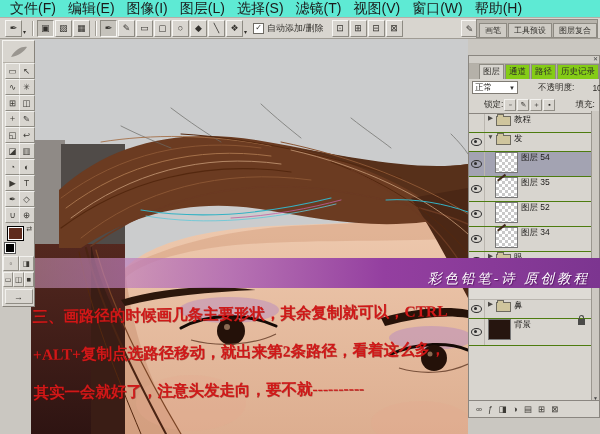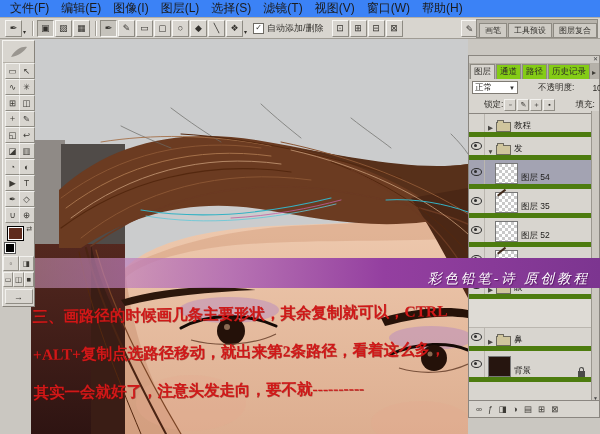--- a/index.html
+++ b/index.html
@@ -1,21 +1,21 @@
 <!DOCTYPE html>
 <html><head>
 <meta charset="utf-8">
 <style>
   html,body{margin:0;padding:0}
   body{width:600px;height:434px;overflow:hidden;position:relative;background:#cac7c1;
        font-family:"Liberation Sans",sans-serif;-webkit-font-smoothing:antialiased}
   
-  .menubar{position:absolute;top:0;left:0;right:0;height:17px;background:#3b82f6;
+  .menubar{position:absolute;top:0;left:0;right:0;height:17px;background:#5eead4;
            border-bottom:1px solid #b3afa7;display:flex;align-items:center;padding-left:4px;
-           font-size:12px;color:#1b1b1b;z-index:50}
+           font-size:14px;color:#1b1b1b;z-index:50}
   .menu-item{padding:2px 6px;white-space:nowrap}
   
   .optionsbar{position:absolute;top:18px;left:0;right:0;height:20px;background:#d8d5cf;
               border-bottom:1px solid #a09c94;display:flex;align-items:center;padding-left:5px;
               font-size:9px;color:#33312d;z-index:50}
   .obtn{width:15px;height:15px;border:1px solid;border-color:#f7f6f3 #8d8a82 #8d8a82 #f7f6f3;
         background:#d8d5cf;display:flex;align-items:center;justify-content:center;font-size:9px;
         margin-right:1px;flex:none}
   .obtn.pressed{border-color:#8d8a82 #f7f6f3 #f7f6f3 #8d8a82;background:#c6c3bc}
   .osep{width:1px;height:15px;background:#a39f97;box-shadow:1px 0 0 #fbfaf8;margin:0 4px;flex:none}
@@ -59,36 +59,36 @@
   
   .annotation{position:absolute;left:33px;top:294px;width:566px;z-index:40;font-weight:bold;
               font-size:15.5px;line-height:38px;font-family:"Liberation Serif",serif;
               transform:rotate(-0.8deg);text-shadow:.5px .5px 0 rgba(110,0,0,.45);pointer-events:none}
   .annotation div{white-space:nowrap}
   
   .layers{position:absolute;left:468px;top:55px;width:132px;height:363px;background:#d8d5cf;
           border:1px solid #8a8680;box-sizing:border-box;z-index:10}
   .pal-drag{height:7px;background:#d0cdc7;border-bottom:1px solid #b3afa7;position:relative}
   .pal-close{position:absolute;right:1px;top:0;font-size:6px;line-height:7px;color:#444}
-  .pal-tabs{height:15px;background:#b5b1a9;display:flex;align-items:flex-end;padding-left:1px;overflow:hidden}
+  .pal-tabs{height:15px;background:#b5b1a9;display:flex;align-items:flex-end;padding-left:10px;overflow:hidden}
   .ptab{font-size:8.5px;padding:1px 3px 1px;white-space:nowrap;color:#2e2c28;background:#84cc16;
         border:1px solid #8d8a82;border-bottom:none;margin-right:1px}
   .ptab.active{background:#d8d5cf;position:relative;z-index:2}
   .pal-menu-btn{margin-left:auto;font-size:8px;color:#3c3a35;padding:0 3px 2px 0}
   .pal-row{display:flex;align-items:center;height:17px;padding:0 3px;font-size:8.5px;color:#2e2c28}
   .blend-select{width:46px;height:13px;background:#fff;border:1px solid #7f7b74;display:flex;
                 justify-content:space-between;align-items:center;padding:0 2px;box-sizing:border-box;flex:none}
   .blend-select .dd{font-size:6px;color:#333}
   .rlabel{margin-left:20px;white-space:nowrap}
   .rvalue{margin-left:18px}
   .spin{font-size:6px;margin-left:2px}
   .lockbox{width:10px;height:10px;border:1px solid;border-color:#f2f1ee #908d85 #908d85 #f2f1ee;
            display:flex;align-items:center;justify-content:center;font-size:7px;margin-left:1px;flex:none}
   .pal-list{border-top:1px solid #8a8680;background:#dedbd5;margin-right:7px;border-right:1px solid #b3afa7}
-  .lrow{display:flex;align-items:flex-end;border-bottom:5px solid #4d7c0f;background:#d8d5cf;position:relative}
+  .lrow{display:flex;align-items:flex-start;border-bottom:1px solid #4d7c0f;background:#d8d5cf;position:relative}
   .lrow.group{height:18px}
   .lrow.layerrow{height:24px}
   .lrow.bgrow{height:26px}
   .lrow.selected{background:#a3a3b2}
   .eye-cell{width:15px;align-self:stretch;border-right:1px solid #bab6af;display:flex;
             align-items:center;justify-content:center;flex:none}
   .eye{width:9px;height:6px;border:1px solid #2c2c2c;border-radius:50%;position:relative}
   .eye::after{content:'';position:absolute;left:2px;top:0.5px;width:3px;height:3px;background:#2c2c2c;border-radius:50%}
   .arrow-cell{width:11px;font-size:6.5px;color:#4a4845;text-align:center;flex:none}
   .folder{width:13px;height:8px;background:#cfc59d;border:1px solid #6d6a5f;position:relative;flex:none;margin:2px 0 0}

